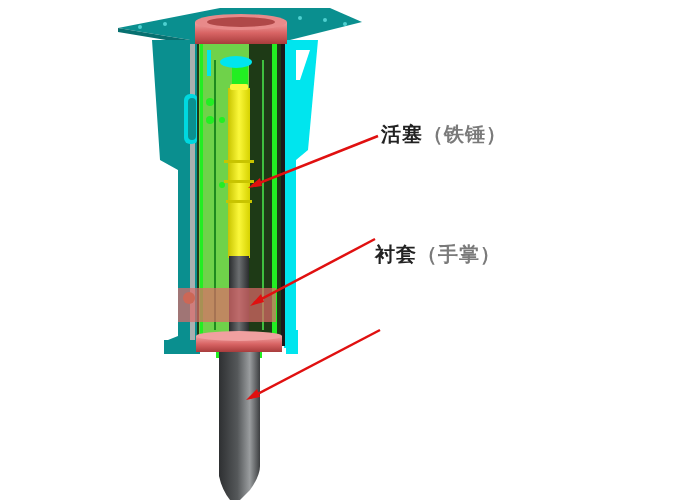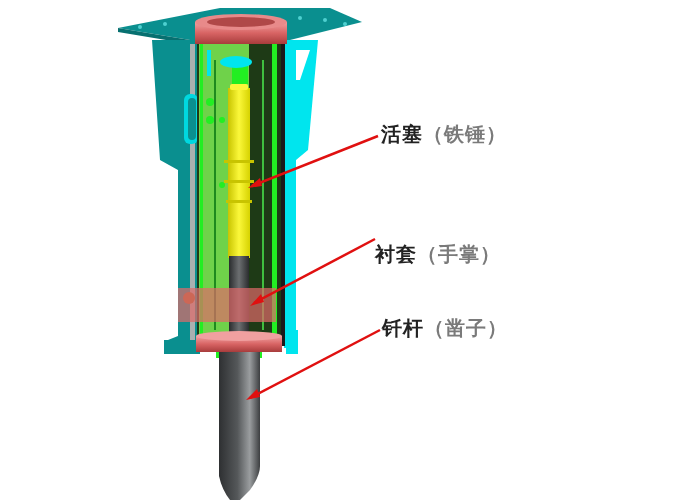--- a/index.html
+++ b/index.html
@@ -123,16 +123,13 @@
       <polygon points="246,400 257,389 260,397" stroke="none"></polygon>
     </g>
   </svg>
 
   <div class="label" id="label-piston">
     <span class="main">活塞</span><span class="alias">（铁锤）</span>
   </div>
   <div class="label" id="label-bushing">
     <span class="main">衬套</span><span class="alias">（手掌）</span>
   </div>
-  <div class="label" id="label-chisel">
-    <span class="main">钎杆</span><span class="alias">（凿子）</span>
-  </div>
 </div>
 
 </body></html>

